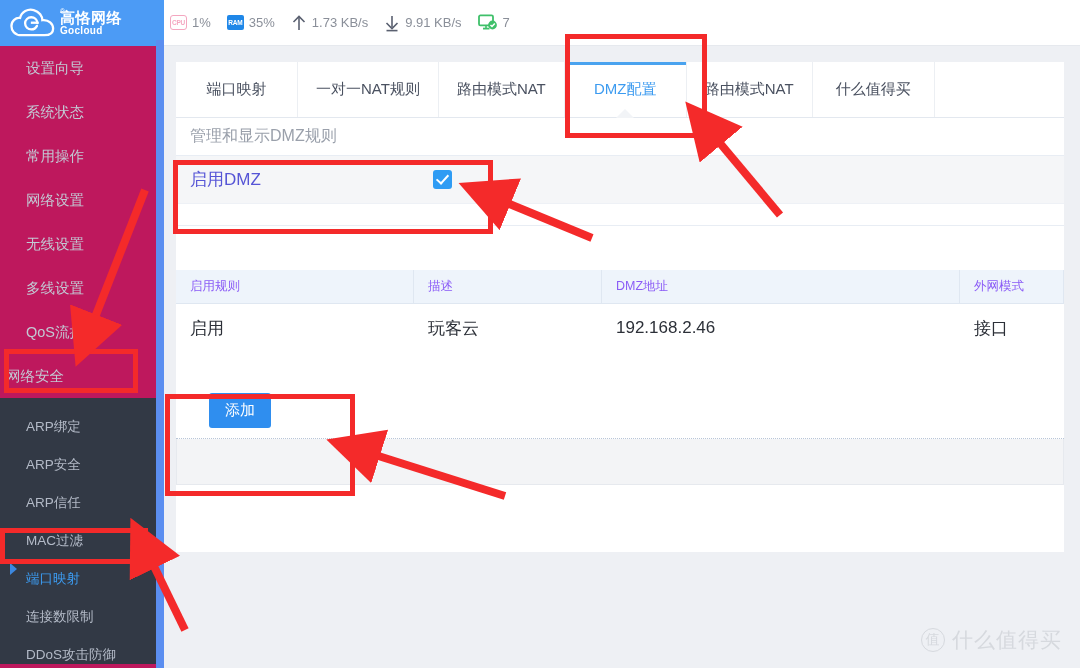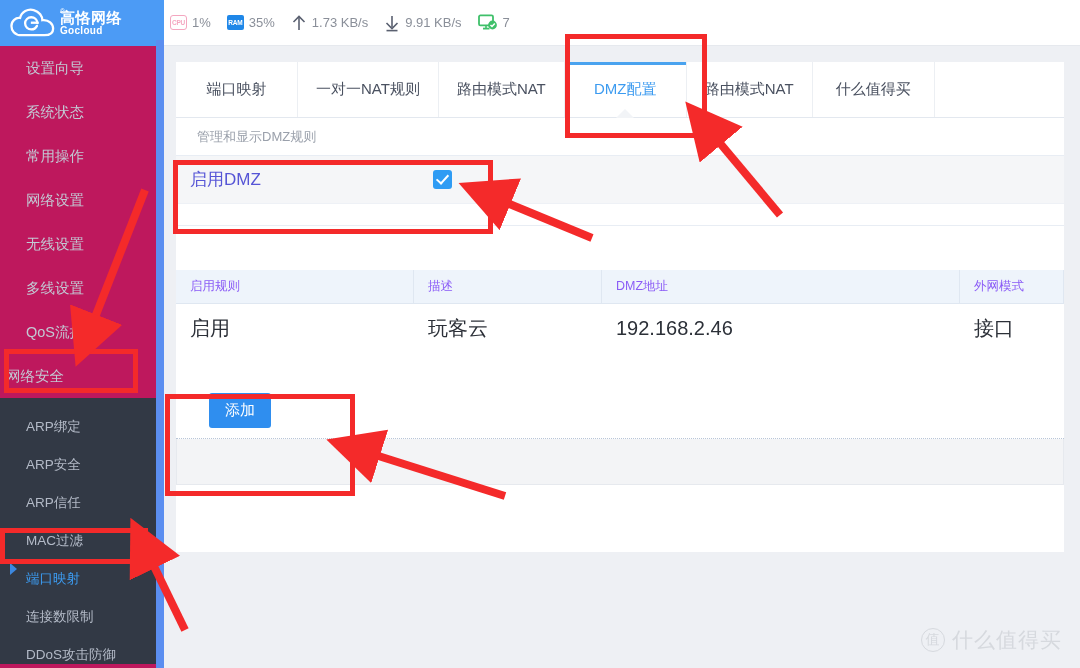--- a/index.html
+++ b/index.html
@@ -93,22 +93,22 @@
     background: #4aa3ef;
   }
   .tab.active::after {
     content: ""; position: absolute; left: 50%; bottom: -1px; transform: translateX(-50%);
     width: 0; height: 0; border-left: 9px solid transparent;
     border-right: 9px solid transparent; border-bottom: 9px solid #f2f4f7;
   }
   .tabs-filler { flex: 1; border-bottom: 0; background: #fff; }
 
   .subtitle {
-    height: 38px; display: flex; align-items: center; padding-left: 21px;
-    font-size: 13px; color: #9aa0ab; border-bottom: 1px solid #e8edf4;
+    height: 38px; display: flex; align-items: center; padding-left: 14px;
+    font-size: 16px; color: #9aa0ab; border-bottom: 1px solid #e8edf4;
   }
 
   
   .dmz-band {
     height: 48px; background: #f5f6f8; display: flex; align-items: center;
     border-bottom: 1px solid #eef1f6; padding-left: 14px;
   }
   .dmz-label { font-size: 17px; color: #5655d6; }
   .dmz-check {
     width: 19px; height: 19px; background: #2f9cf4; border-radius: 3px;
@@ -122,21 +122,21 @@
   .gap-row2 { height: 44px; background: #fff; }
 
   
   .thead { display: flex; height: 34px; background: #eef4fb; border-bottom: 1px solid #dfe7f1; }
   .thead div {
     font-size: 12.5px; color: #8b5cf6; display: flex; align-items: center;
     padding-left: 14px; border-right: 1px solid #dfe7f1;
   }
   .trow { display: flex; height: 48px; background: #fff; }
   .trow div {
-    font-size: 20px; color: #2c3038; display: flex; align-items: center;
+    font-size: 17px; color: #2c3038; display: flex; align-items: center;
     padding-left: 14px;
   }
   .c1 { width: 238px; } .c2 { width: 188px; } .c3 { width: 358px; } .c4 { flex: 1; }
 
   .after-table { height: 30px; background: #fff; }
   .btn-row { height: 56px; background: #fff; display: flex; align-items: center; padding-left: 14px; margin-left: 19px; }
   .btn-add {
     background: #2f8eef; color: #fff; font-size: 15px; border: 0; border-radius: 3px;
     padding: 8px 16px; cursor: pointer;
   }

